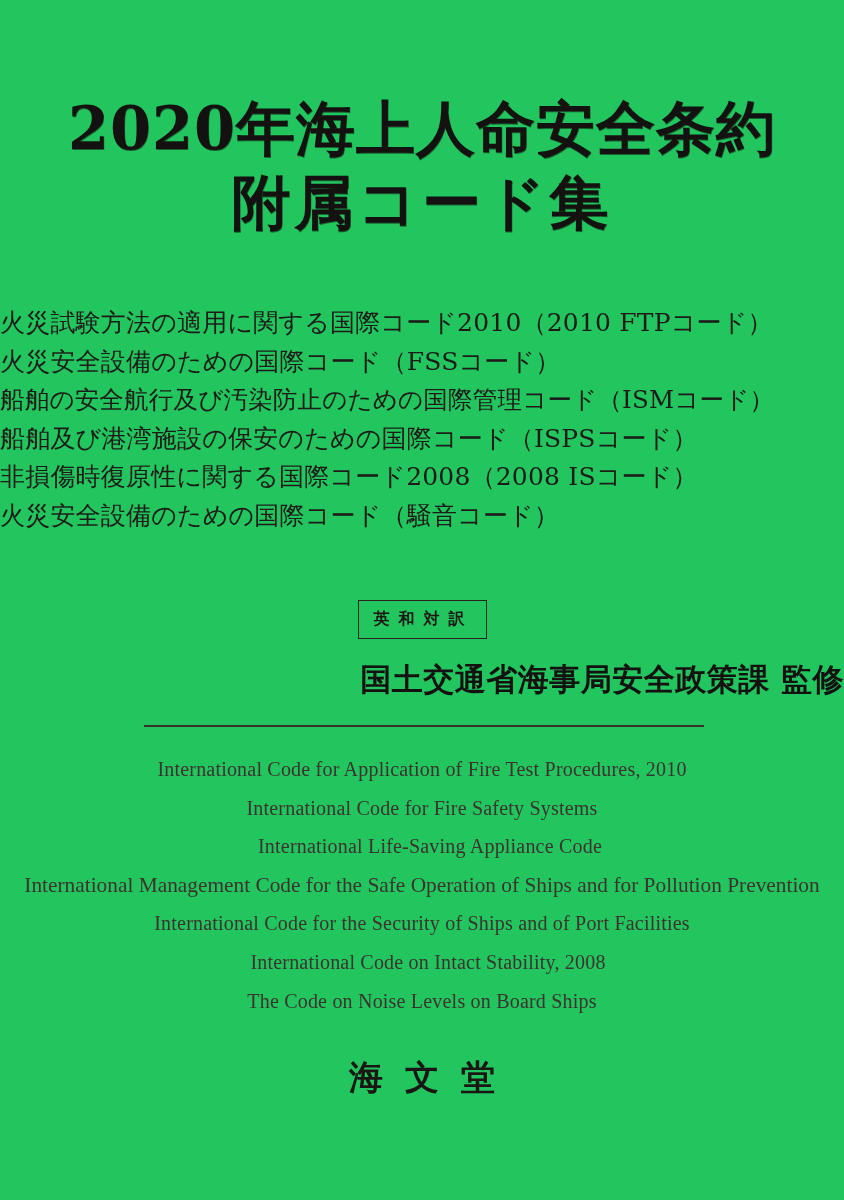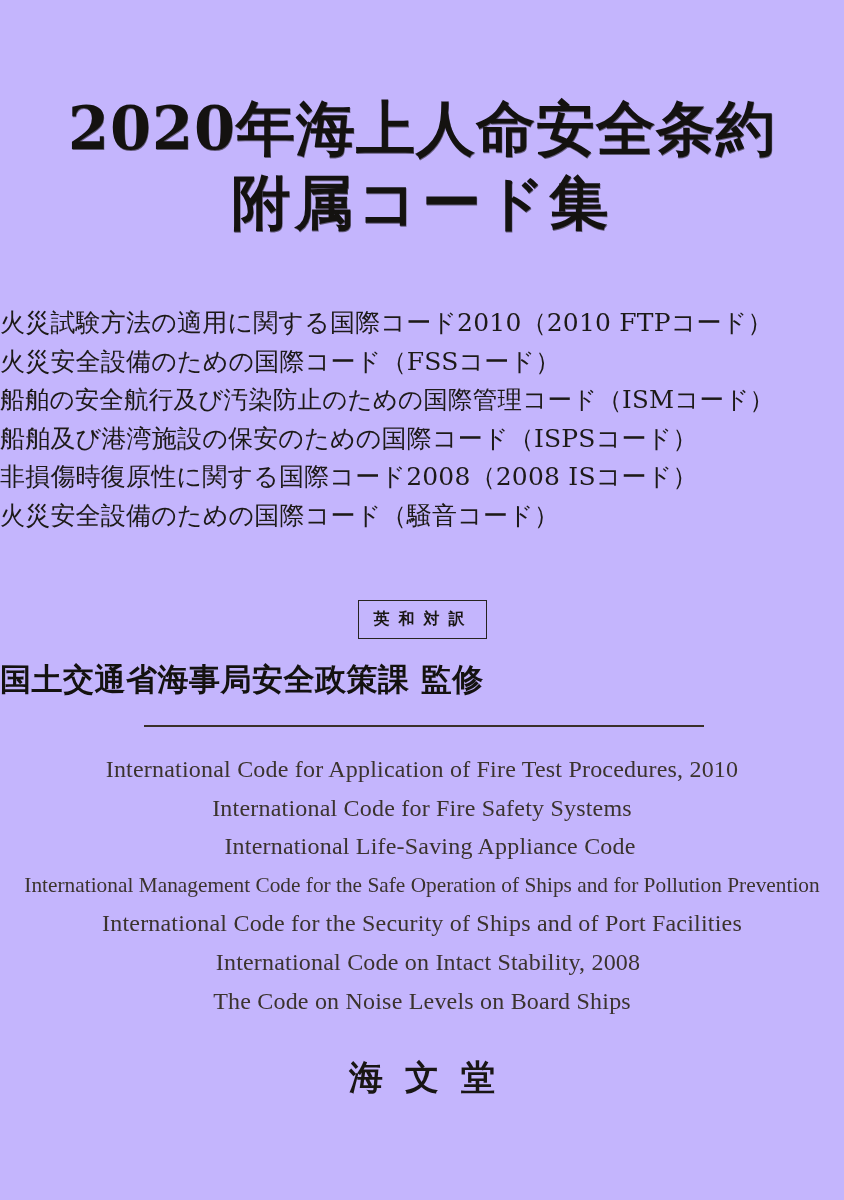--- a/index.html
+++ b/index.html
@@ -82,21 +82,21 @@
     color: #1a1715;
     white-space: nowrap;
   }
 
   
   .supervisor {
     position: absolute;
     top: 659px;
     left: 0;
     width: 844px;
-    text-align: left;
+    text-align: right;
     font-family: "DejaVu Serif", "Liberation Serif", serif;
     font-weight: 700;
     font-size: 31px;
     line-height: 40px;
     letter-spacing: 0.5px;
     color: #141210;
     white-space: nowrap;
   }
 
   
@@ -113,21 +113,21 @@
   
   .en-list {
     position: absolute;
     top: 750px;
     left: 0;
     width: 844px;
     text-align: center;
   }
   .en-line {
     font-family: "Liberation Serif", "DejaVu Serif", serif;
-    font-size: 24px;
+    font-size: 20px;
     line-height: 38.6px;
     color: #3b332e;
     white-space: nowrap;
     letter-spacing: 0.2px;
   }
   .en-line.condensed {
     font-size: 22px;
     letter-spacing: 0px;
     transform: scaleX(0.97);
   }
@@ -145,21 +145,21 @@
     letter-spacing: 22px;
     text-indent: 22px;
     font-weight: 600;
     color: #191614;
     white-space: nowrap;
   }
 </style>
 </head>
 <body>
 
-<div id="cover" style="background: #c4b5fd; color: rgb(21, 21, 21);">
+<div id="cover" style="background: #22c55e; color: rgb(21, 21, 21);">
 
   <div class="title-block">
     <div class="title-line first">2020年海上人命安全条約</div>
     <div class="title-line second">附属コード集</div>
   </div>
 
   <div class="jp-list">
     <div class="jp-line">火災試験方法の適用に関する国際コード2010（2010 FTPコード）</div>
     <div class="jp-line">火災安全設備のための国際コード（FSSコード）</div>
     <div class="jp-line wide">船舶の安全航行及び汚染防止のための国際管理コード（ISMコード）</div>

